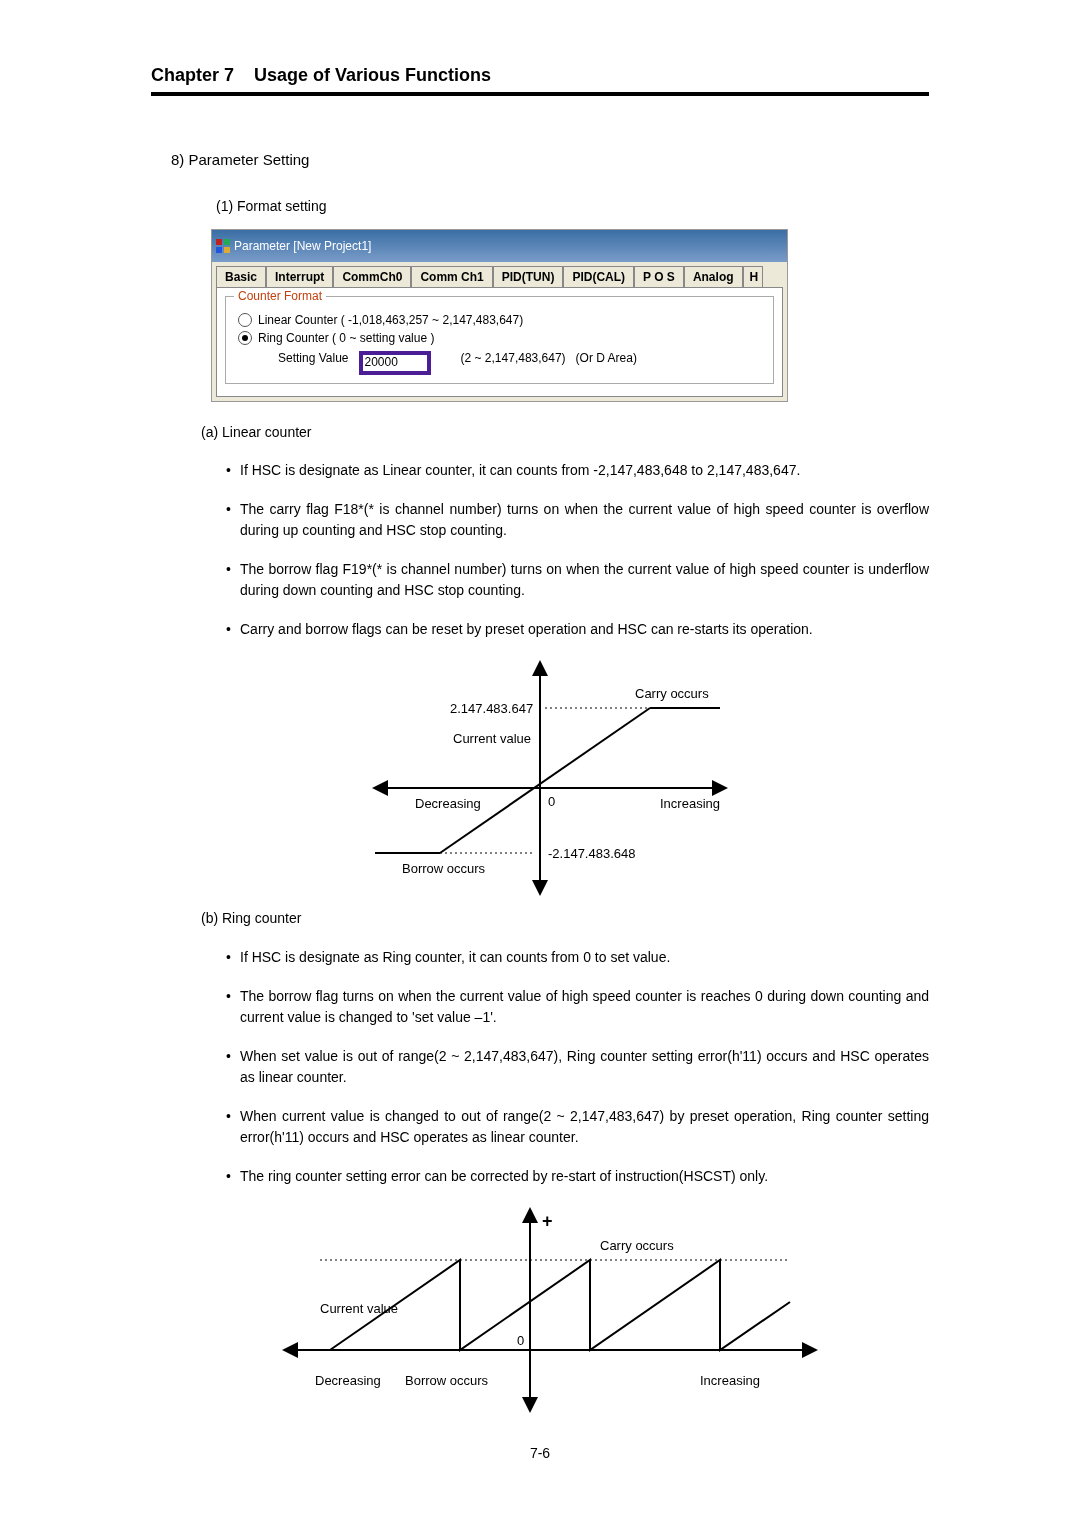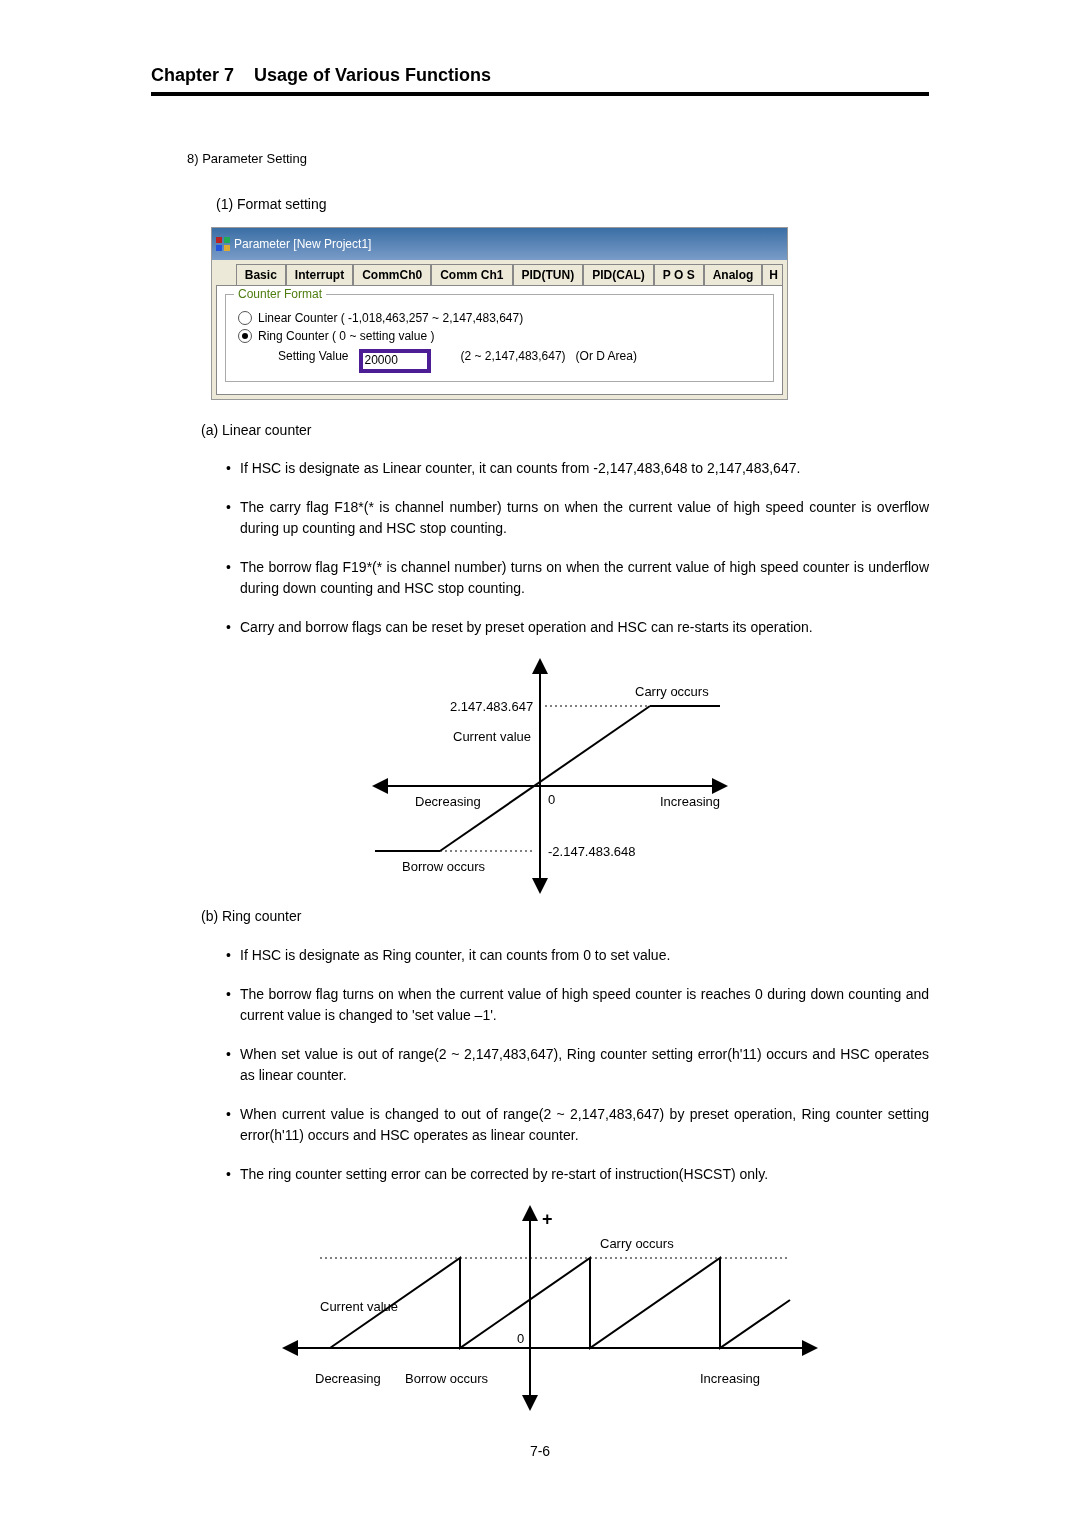--- a/index.html
+++ b/index.html
@@ -21,23 +21,22 @@
   .chapter-header {
     font-size: 18px;
     font-weight: bold;
     padding-bottom: 6px;
     border-bottom: 4px solid #000;
     margin-bottom: 55px;
   }
   .section-indent-1 { margin-left: 20px; }
   .section-indent-2 { margin-left: 45px; }
   .subheading {
-    font-size: 13px;
+    font-size: 15px;
     margin-bottom: 30px;
-    margin-left: 16px;
   }
   .sub2heading {
     font-size: 14px;
     margin-bottom: 15px;
   }
   .mockup {
     margin-left: 60px;
     width: 575px;
     border: 1px solid #999;
     font-family: "MS Sans Serif", Arial, sans-serif;
@@ -60,21 +59,20 @@
       linear-gradient(#b22 0 0) 0 0/6px 6px no-repeat,
       linear-gradient(#2a5 0 0) 8px 0/6px 6px no-repeat,
       linear-gradient(#25d 0 0) 0 8px/6px 6px no-repeat,
       linear-gradient(#da3 0 0) 8px 8px/6px 6px no-repeat;
   }
   .mockup-tabs {
     display: flex;
     padding: 4px 4px 0 4px;
     gap: 0;
     font-weight: bold;
-    justify-content: flex-end;
   }
   .mockup-tab {
     border: 1px solid #888;
     border-bottom: none;
     padding: 3px 8px;
     background: #ece9d8;
     font-size: 12px;
     white-space: nowrap;
   }
   .mockup-tab-last {
@@ -95,21 +93,21 @@
     padding: 12px 12px 8px 12px;
     position: relative;
   }
   .groupbox-title {
     position: absolute;
     top: -8px;
     left: 8px;
     background: #fff;
     padding: 0 4px;
     font-size: 12px;
-    color: #4d7c0f;
+    color: #c2410c;
   }
   .radio-row {
     display: flex;
     align-items: center;
     gap: 6px;
     margin: 4px 0;
     font-size: 12px;
   }
   .radio {
     width: 12px; height: 12px;

